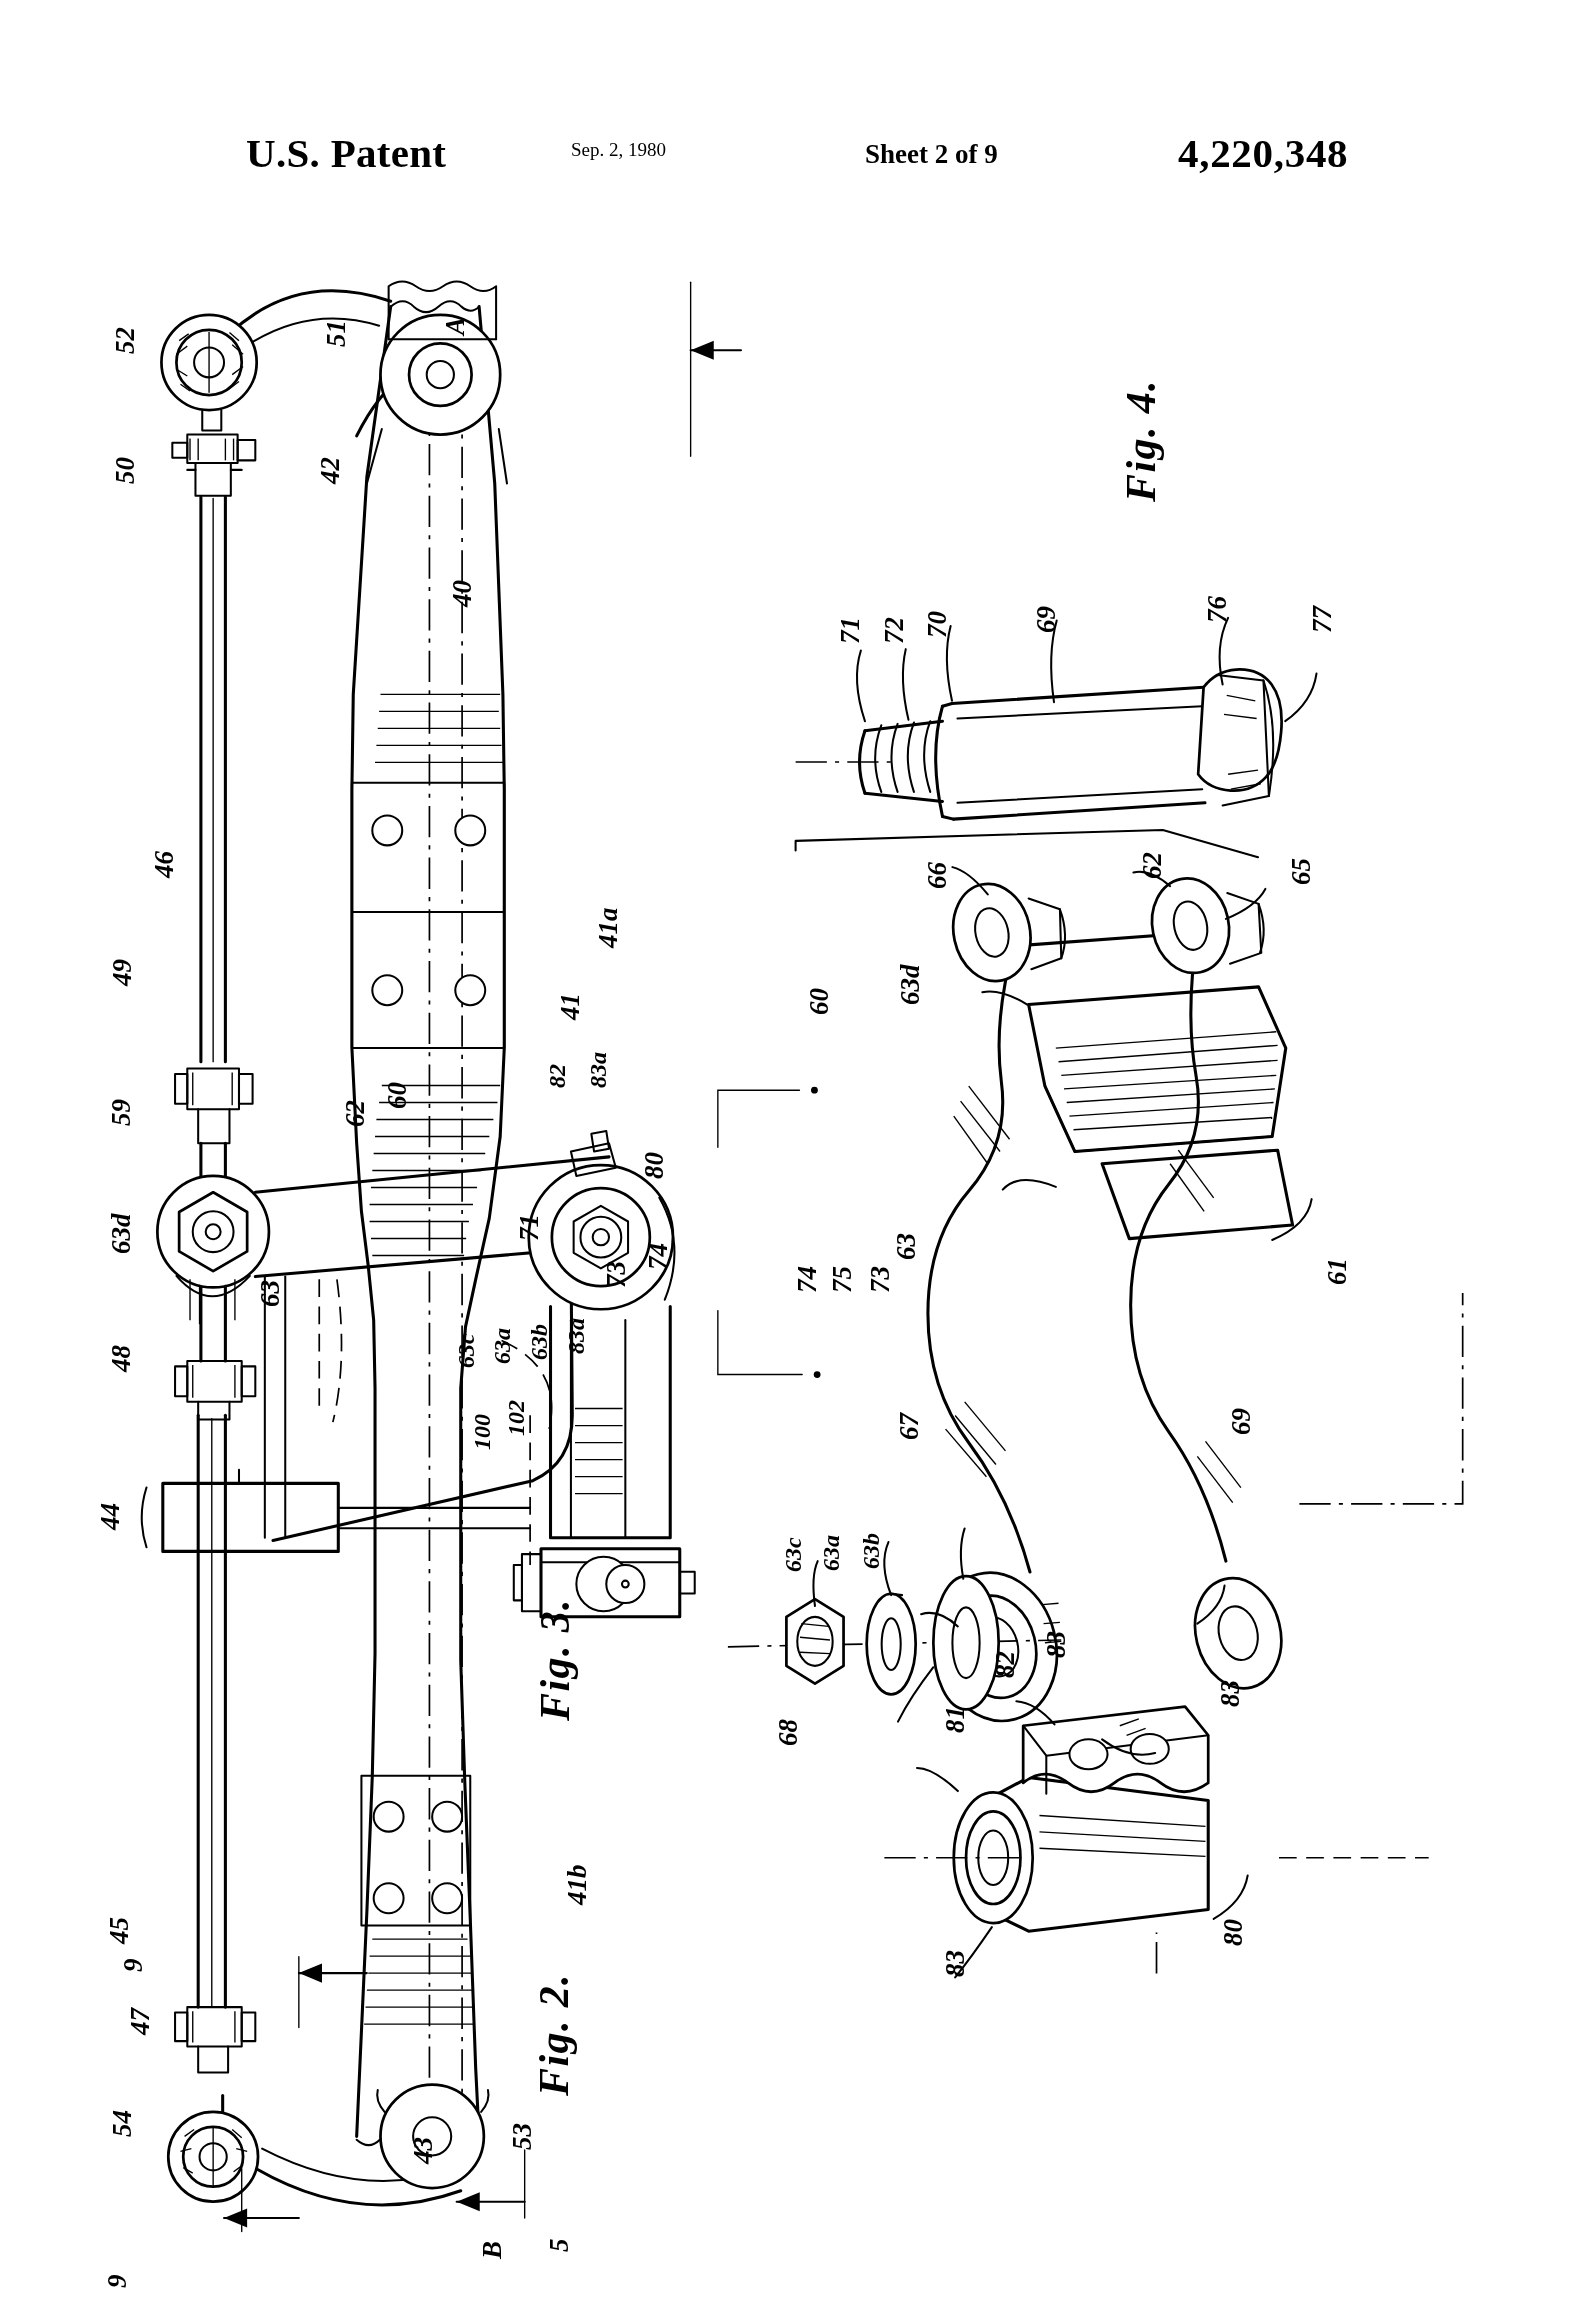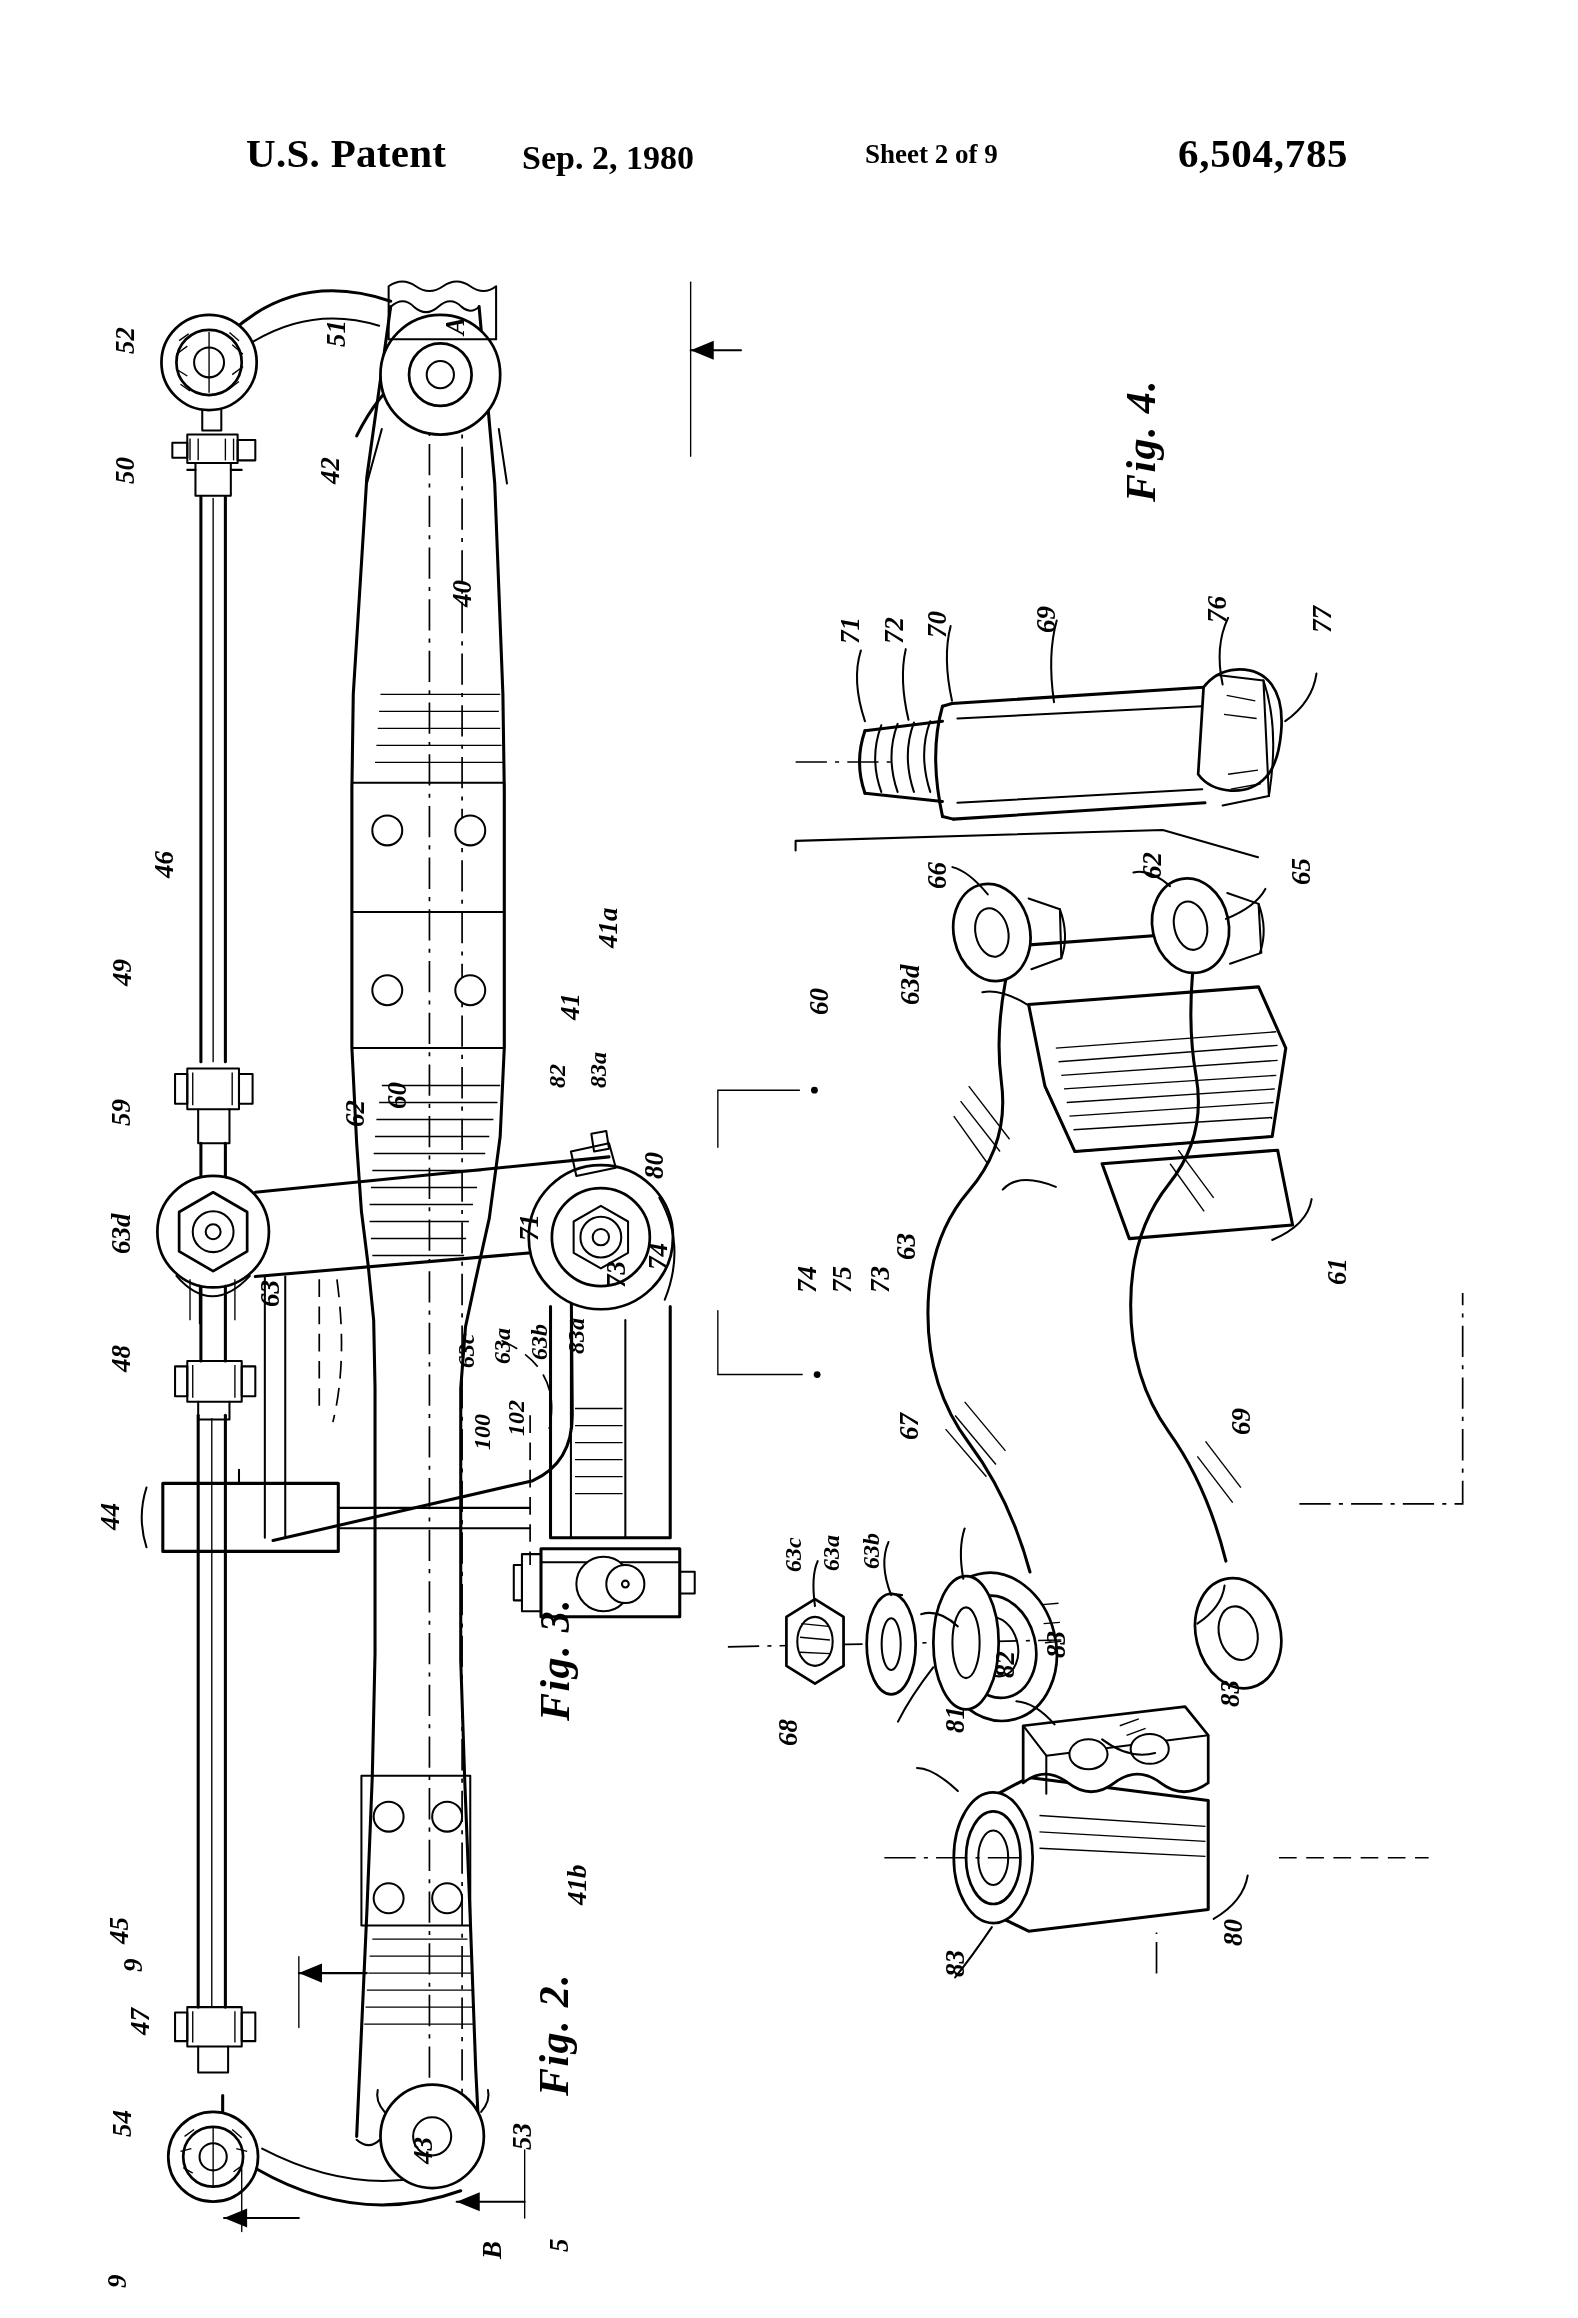--- a/index.html
+++ b/index.html
@@ -5,21 +5,21 @@
   html,body{margin:0;padding:0;background:#fff;}
   body{
     width:1578px;height:2319px;position:relative;overflow:hidden;
     font-family:"Liberation Serif", serif;color:#000;
   }
 
   
   #hdr{position:absolute;left:0;top:129px;width:1578px;height:75px;margin-left:28px;}
   #hdr .cell{position:absolute;white-space:nowrap;}
   #uspat{left:218px;top:0;font-size:41px;font-weight:700;letter-spacing:0.3px;}
-  #pdate{left:494px;top:9.5px;font-size:34px;font-weight:700;}
+  #pdate{left:543px;top:9.5px;font-size:19px;font-weight:400;}
   #psheet{left:837px;top:9.5px;font-size:27px;font-weight:700;}
   #pnum{left:1150px;top:0;font-size:41px;font-weight:700;letter-spacing:0.7px;}
 
   
   .fig{position:absolute;}
   svg{display:block;overflow:visible;}
   .ln{fill:none;stroke:#000;stroke-width:3;stroke-linecap:round;stroke-linejoin:round;}
   .ln2{fill:none;stroke:#000;stroke-width:4.5;stroke-linecap:round;stroke-linejoin:round;}
   .thin{fill:none;stroke:#000;stroke-width:2;stroke-linecap:round;}
   .hatch{fill:none;stroke:#000;stroke-width:2;}
@@ -43,21 +43,21 @@
     letter-spacing:1.4px;
   }
 </style>
 </head>
 <body>
 
 <div id="hdr">
   <div class="cell" id="uspat">U.S. Patent</div>
   <div class="cell" id="pdate">Sep. 2, 1980</div>
   <div class="cell" id="psheet">Sheet 2 of 9</div>
-  <div class="cell" id="pnum">6,504,785</div>
+  <div class="cell" id="pnum">4,220,348</div>
 </div>
 
 <div class="fig" id="fig2wrap" style="left:122px;top:259px;width:721px;height:1925px;">
 
   <svg width="721" height="1925" viewBox="0 0 1060 2830">
 
     <path class="ln2" d="M395 70 L360 320 L340 640 L338 780
                          L338 1160 L345 1300 L352 1400 L362 1480
                          L370 1560 L372 1660 L372 1820 L372 2050
                          L368 2230 L360 2430 L350 2650 L345 2760"></path>

